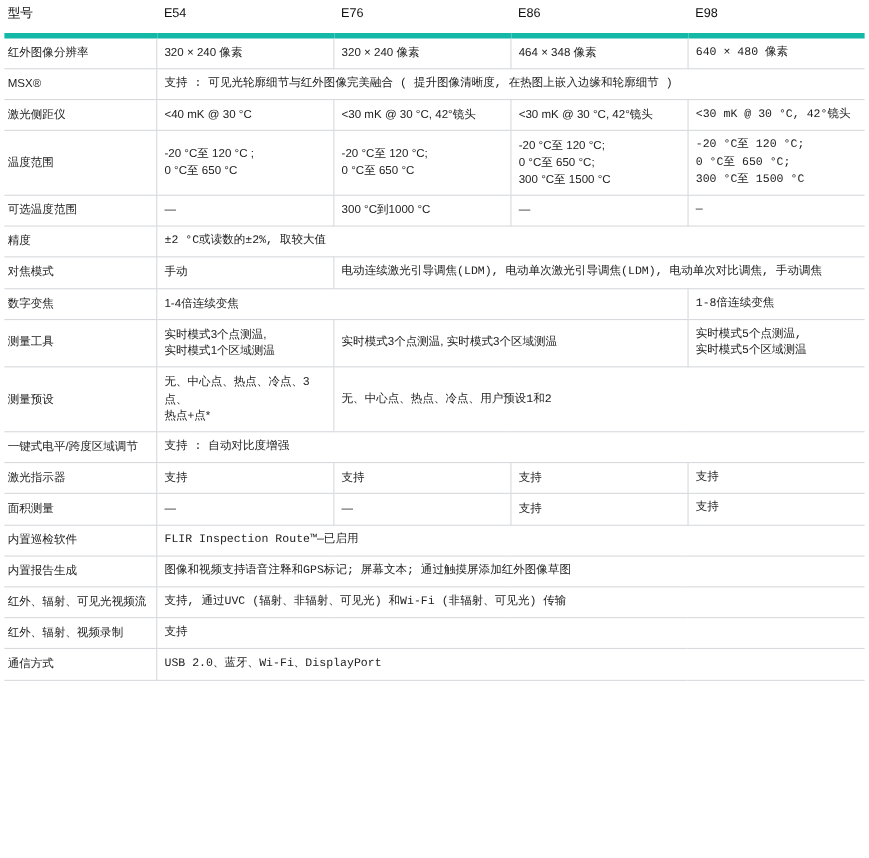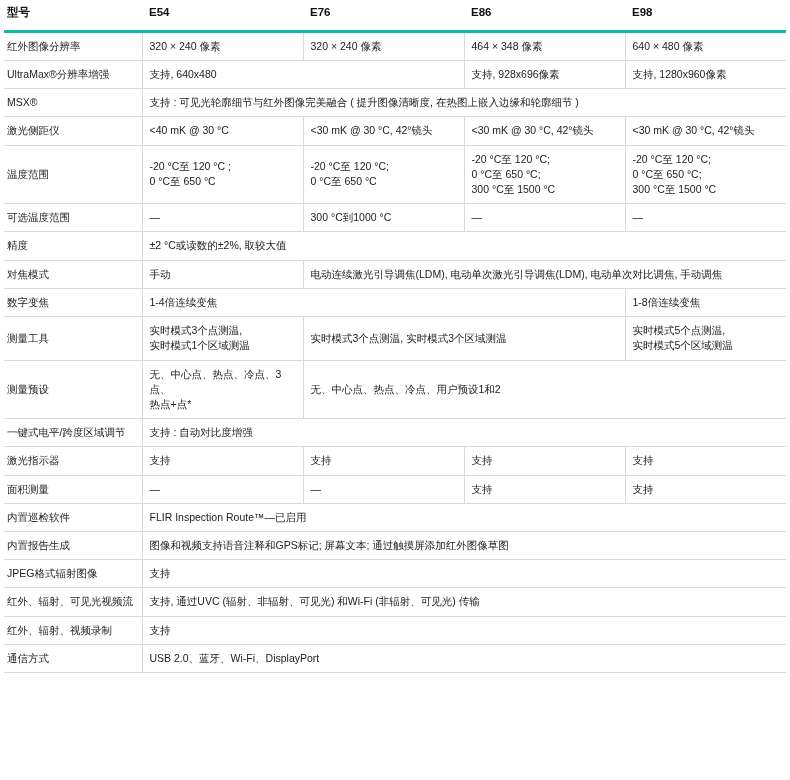--- a/index.html
+++ b/index.html
@@ -37,40 +37,41 @@
     padding: 6px 7px 6px 7px;
     vertical-align: middle;
     line-height: 1.45;
     font-weight: normal;
     text-align: left;
     color: #222;
     font-size: 10.5px;
     word-wrap: break-word;
   }
   table.spec thead th {
-    font-weight: bold;
+    font-weight: normal;
     font-size: 11.5px;
     border-top: none;
     border-left: none;
     border-right: none;
-    border-bottom: 3px solid #14b8a6;
+    border-bottom: 5px solid #14b8a6;
     padding-top: 2px;
     padding-bottom: 9px;
     color: #111;
   }
   table.spec thead th.hdr-model {
     padding-left: 3px;
   }
   table.spec tbody td.label {
     border-left: none;
     padding-left: 3px;
     color: #1d1d1d;
   }
   table.spec tbody td.last {
     border-right: none;
+    font-family: Liberation Mono, monospace;
   }
   .nb { white-space: pre-line; }
 </style>
 </head>
 <body>
 
 <div class="sheet">
   <table class="spec">
     <colgroup>
       <col class="c0">
@@ -90,26 +91,20 @@
     </thead>
     <tbody id="spec-body">
         <tr>
           <td class="label">红外图像分辨率</td>
           <td class="nb">320 × 240 像素</td>
           <td class="nb">320 × 240 像素</td>
           <td class="nb">464 × 348 像素</td>
           <td class="nb last">640 × 480 像素</td>
         </tr>
         <tr>
-          <td class="label">UltraMax®分辨率增强</td>
-          <td colspan="2" class="nb">支持, 640x480</td>
-          <td class="nb">支持, 928x696像素</td>
-          <td class="nb last">支持, 1280x960像素</td>
-        </tr>
-        <tr>
           <td class="label">MSX®</td>
           <td colspan="4" class="nb last">支持 : 可见光轮廓细节与红外图像完美融合 ( 提升图像清晰度, 在热图上嵌入边缘和轮廓细节 )</td>
         </tr>
         <tr>
           <td class="label">激光侧距仪</td>
           <td class="nb">&lt;40 mK @ 30 °C</td>
           <td class="nb">&lt;30 mK @ 30 °C, 42°镜头</td>
           <td class="nb">&lt;30 mK @ 30 °C, 42°镜头</td>
           <td class="nb last">&lt;30 mK @ 30 °C, 42°镜头</td>
         </tr>
@@ -181,24 +176,20 @@
         </tr>
         <tr>
           <td class="label">内置巡检软件</td>
           <td colspan="4" class="nb last">FLIR Inspection Route™—已启用</td>
         </tr>
         <tr>
           <td class="label">内置报告生成</td>
           <td colspan="4" class="nb last">图像和视频支持语音注释和GPS标记; 屏幕文本; 通过触摸屏添加红外图像草图</td>
         </tr>
         <tr>
-          <td class="label">JPEG格式辐射图像</td>
-          <td colspan="4" class="nb last">支持</td>
-        </tr>
-        <tr>
           <td class="label">红外、辐射、可见光视频流</td>
           <td colspan="4" class="nb last">支持, 通过UVC (辐射、非辐射、可见光) 和Wi-Fi (非辐射、可见光) 传输</td>
         </tr>
         <tr>
           <td class="label">红外、辐射、视频录制</td>
           <td colspan="4" class="nb last">支持</td>
         </tr>
         <tr>
           <td class="label">通信方式</td>
           <td colspan="4" class="nb last">USB 2.0、蓝牙、Wi-Fi、DisplayPort</td>

